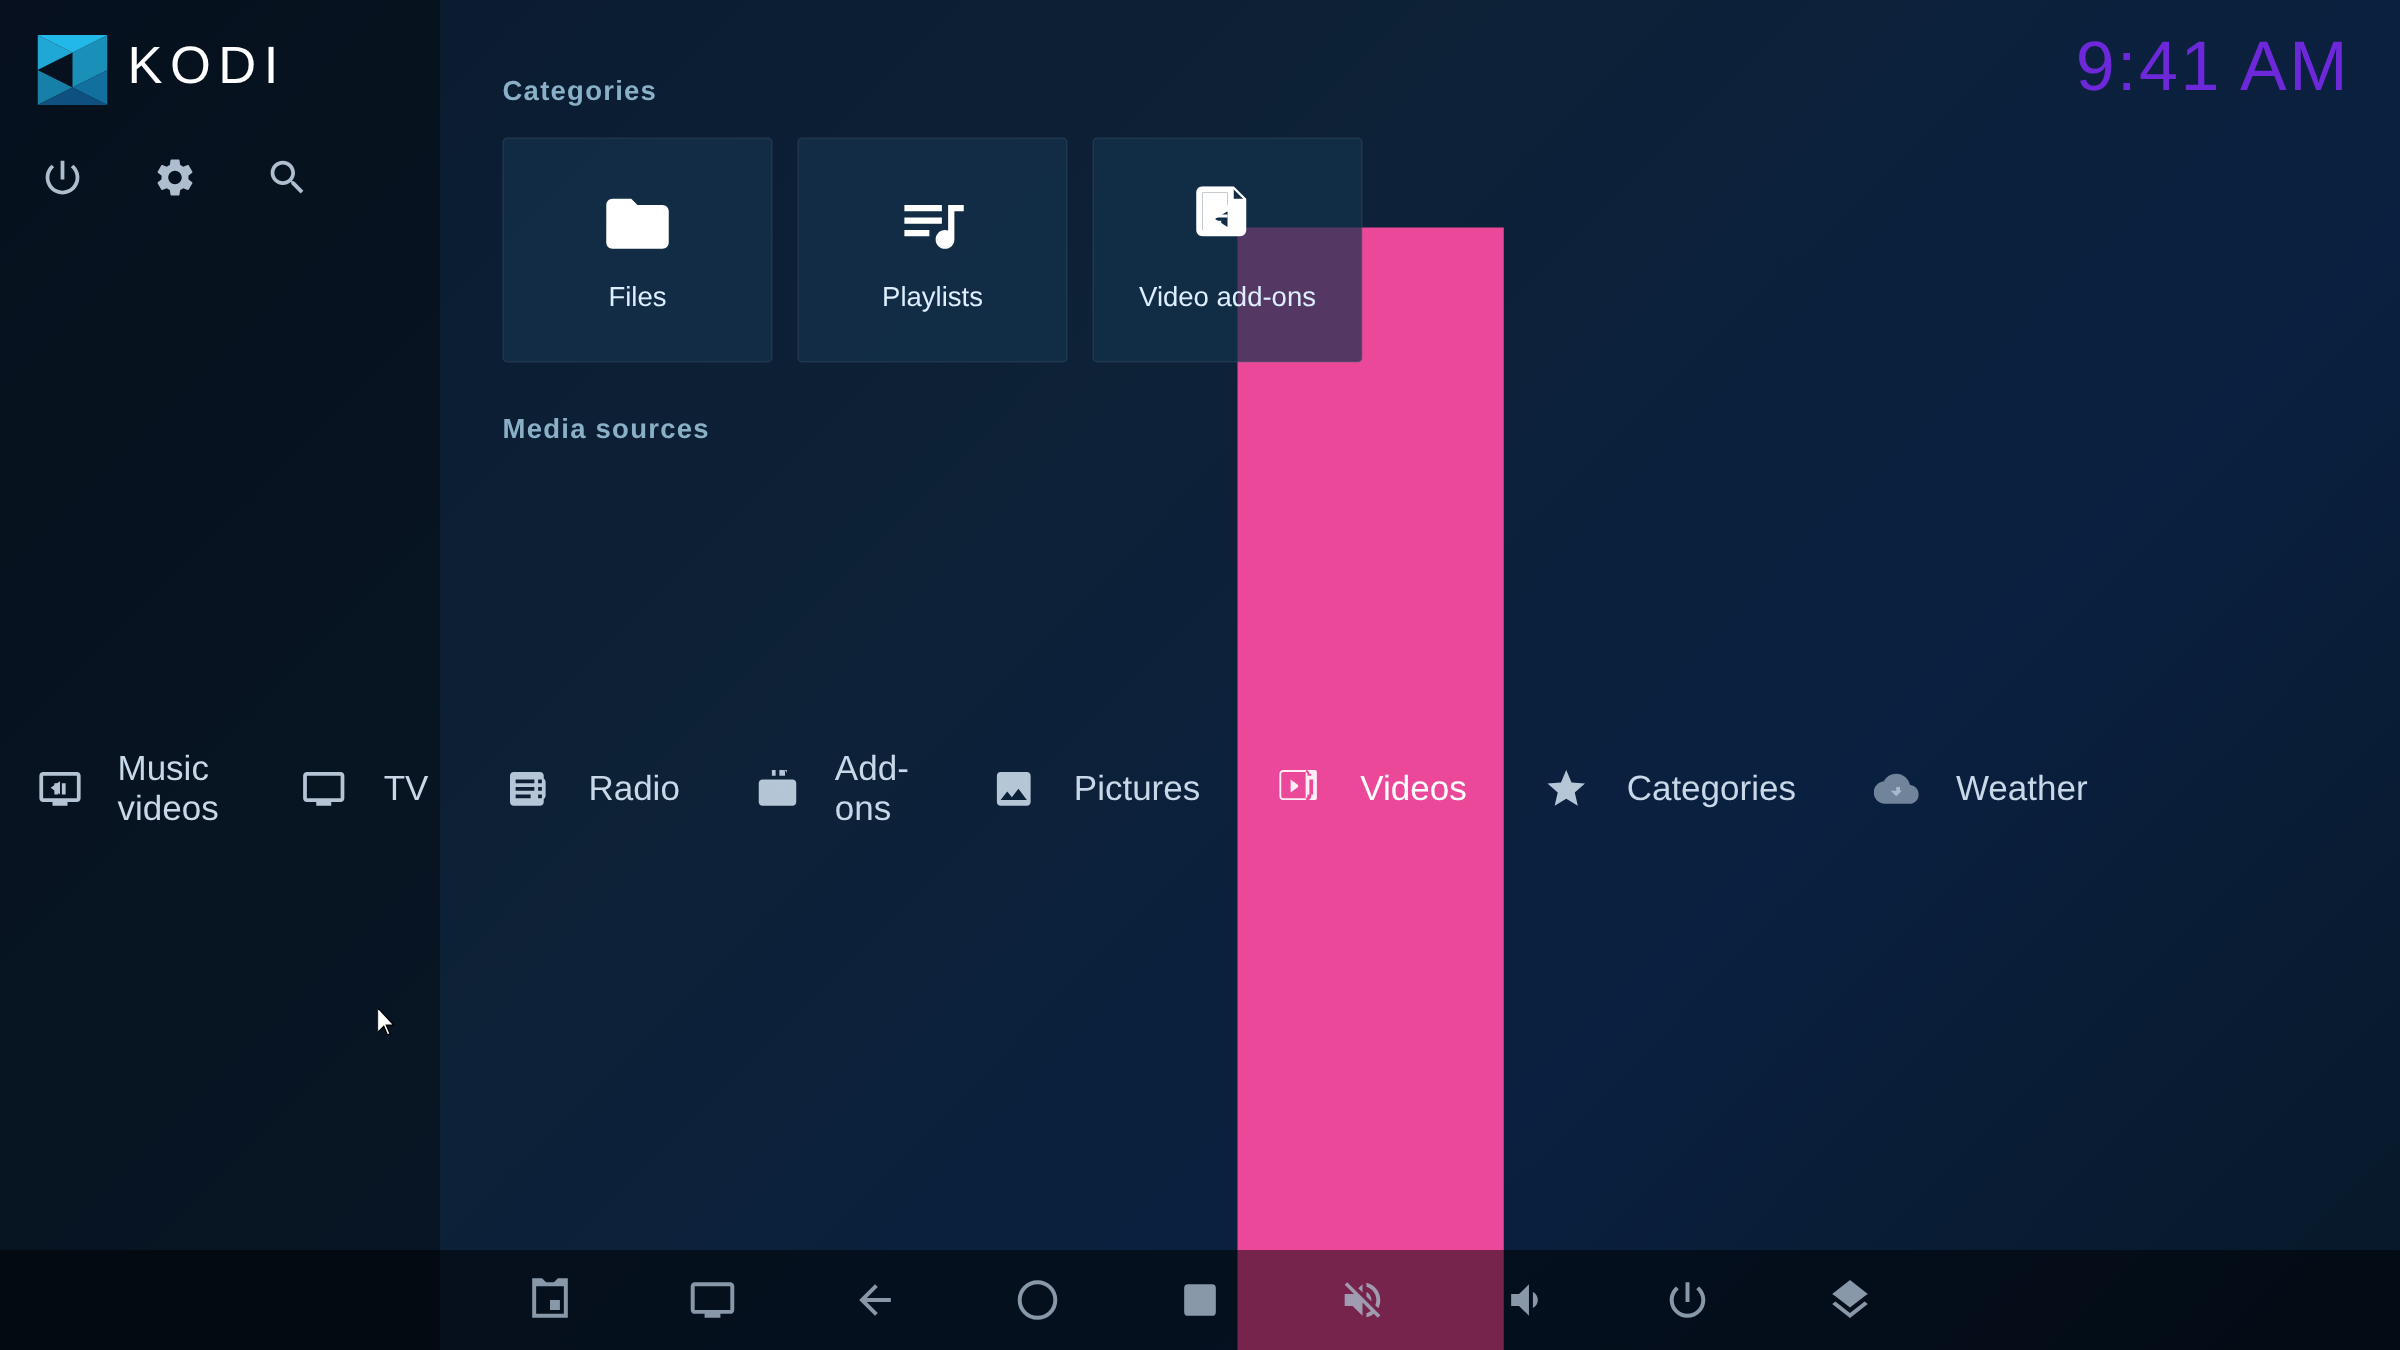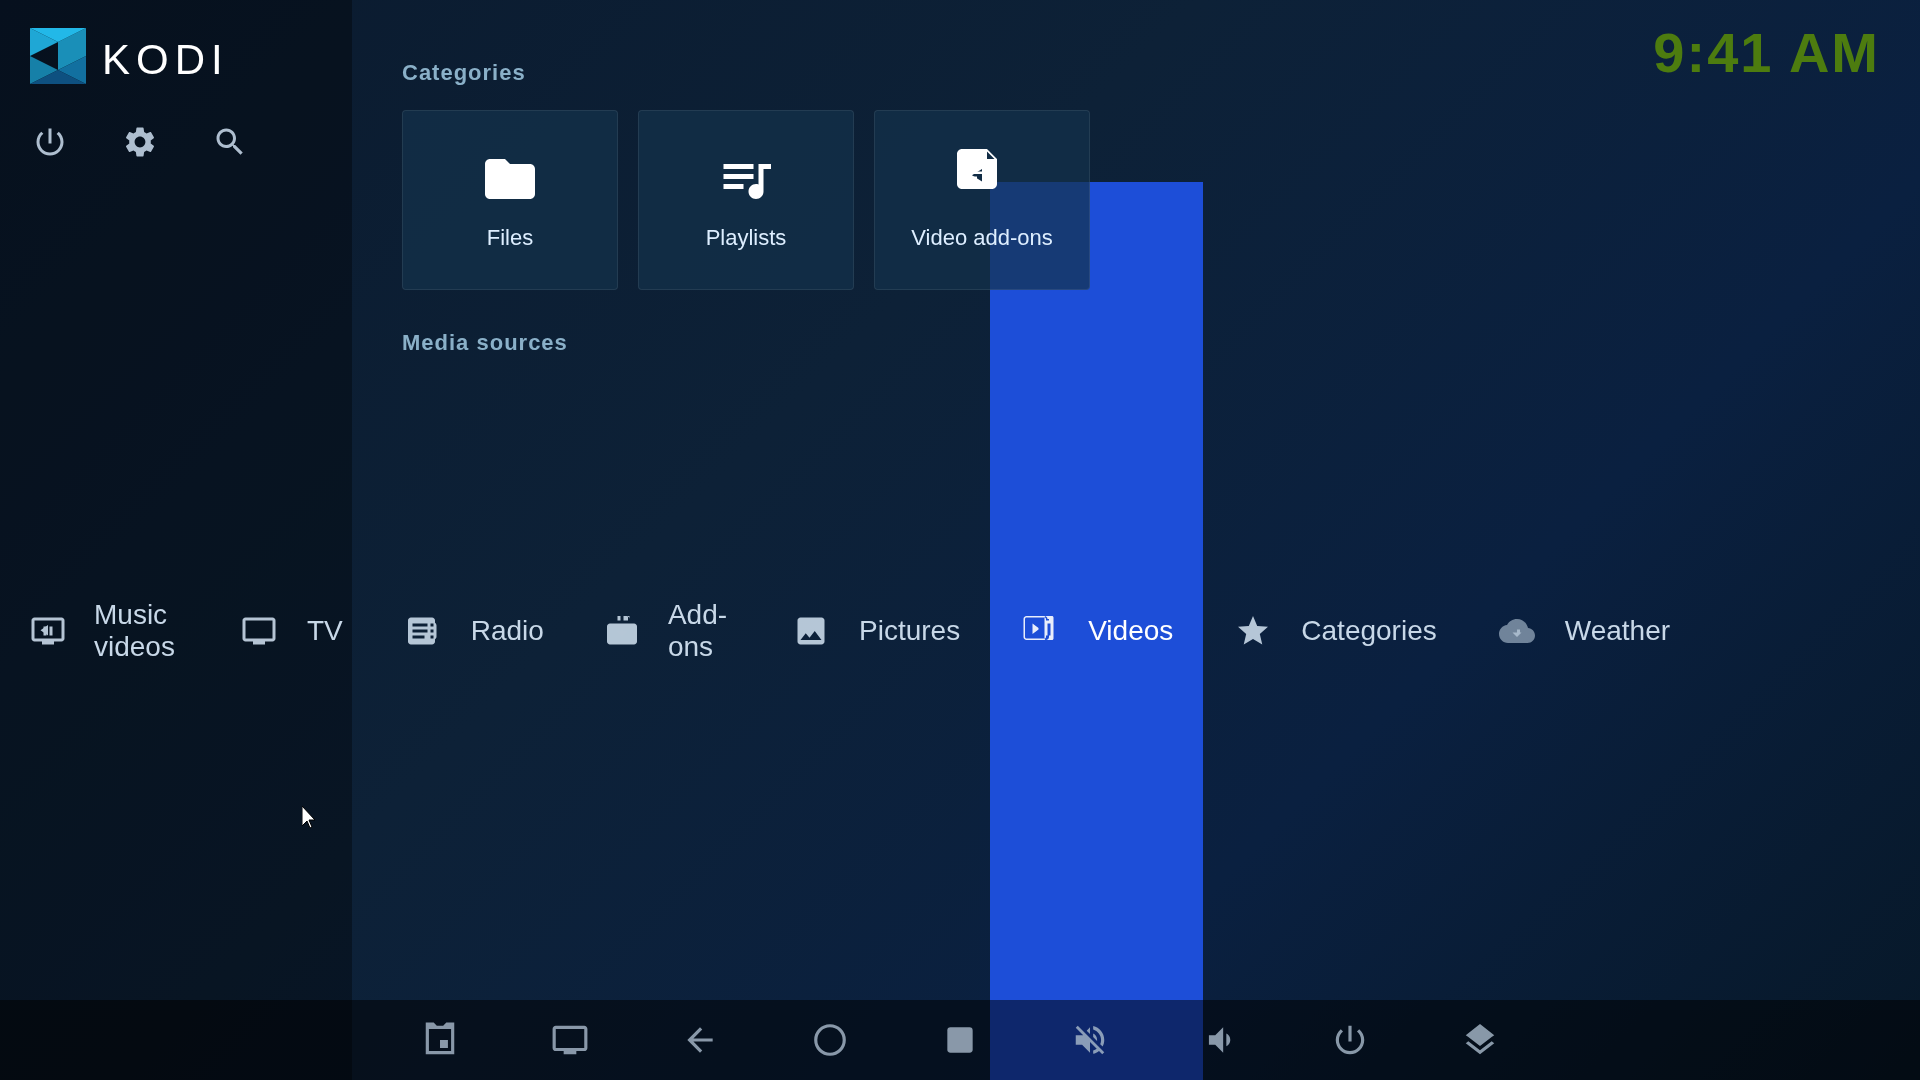--- a/index.html
+++ b/index.html
@@ -21,21 +21,21 @@
       top: 0;
       width: 352px;
       height: 1080px;
       background: rgba(0,0,0,0.35);
       display: flex;
       flex-direction: column;
     }
 
     .logo-area {
       display: flex;
-      align-items: flex-end;
+      align-items: flex-start;
       padding: 28px 30px;
       gap: 16px;
     }
 
     .kodi-logo {
       width: 56px;
       height: 56px;
     }
 
     .kodi-text {
@@ -79,21 +79,21 @@
       padding: 18px 30px;
       gap: 28px;
       cursor: pointer;
       font-size: 28px;
       font-weight: 400;
       color: #c8d8e8;
       transition: background 0.2s;
     }
 
     .nav-item.active {
-      background: #1d4ed8;
+      background: #ec4899;
       color: #ffffff;
     }
 
     .nav-item .nav-icon {
       width: 40px;
       height: 40px;
       display: flex;
       align-items: center;
       justify-content: center;
       opacity: 0.9;
@@ -189,22 +189,22 @@
       height: 38px;
       fill: #aabbcc;
     }
 
     
     .clock {
       position: absolute;
       top: 20px;
       right: 40px;
       font-size: 56px;
-      font-weight: 700;
-      color: #4d7c0f;
+      font-weight: 400;
+      color: #6d28d9;
       letter-spacing: 2px;
     }
 
     
     .cursor {
       position: absolute;
       width: 20px;
       height: 20px;
       left: 302px;
       top: 806px;

